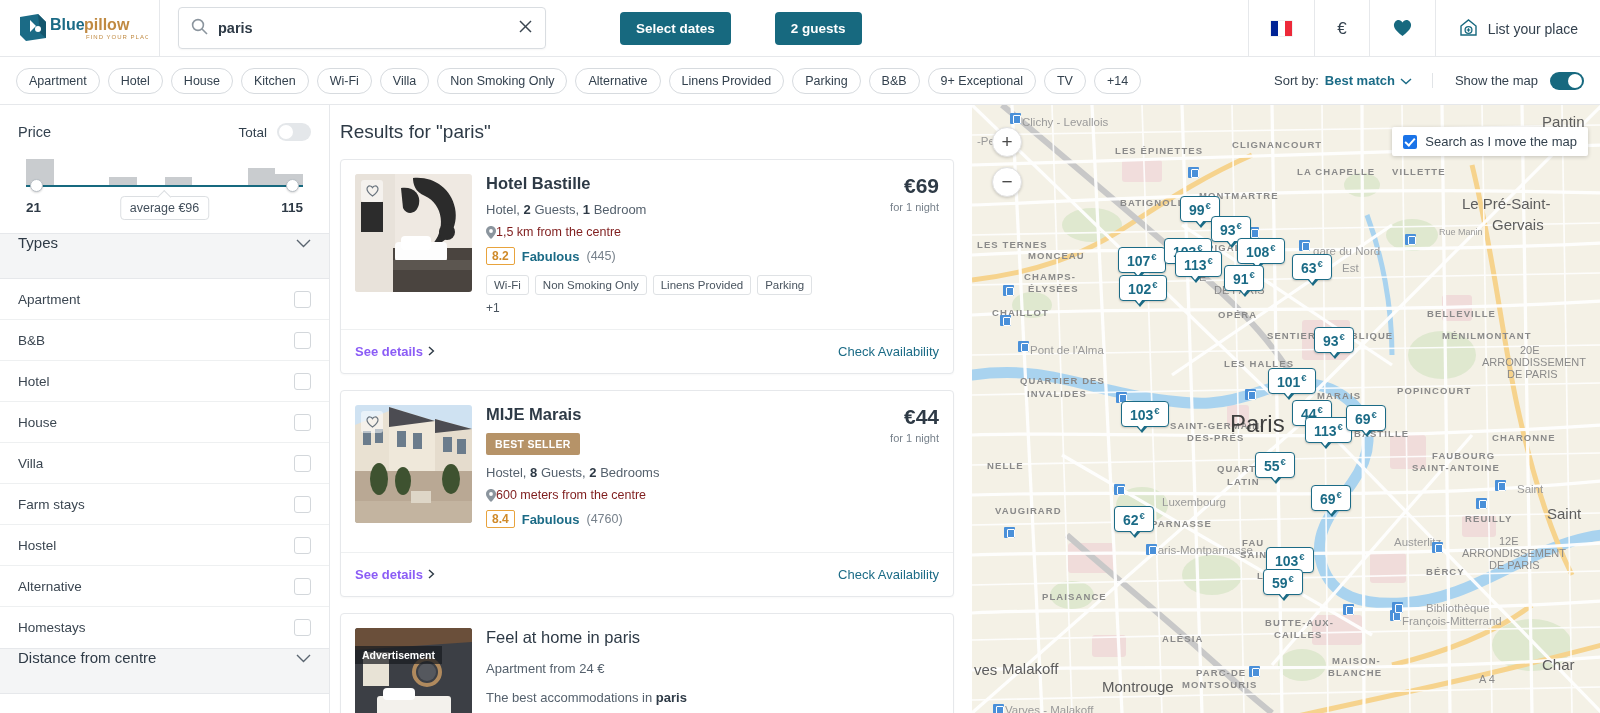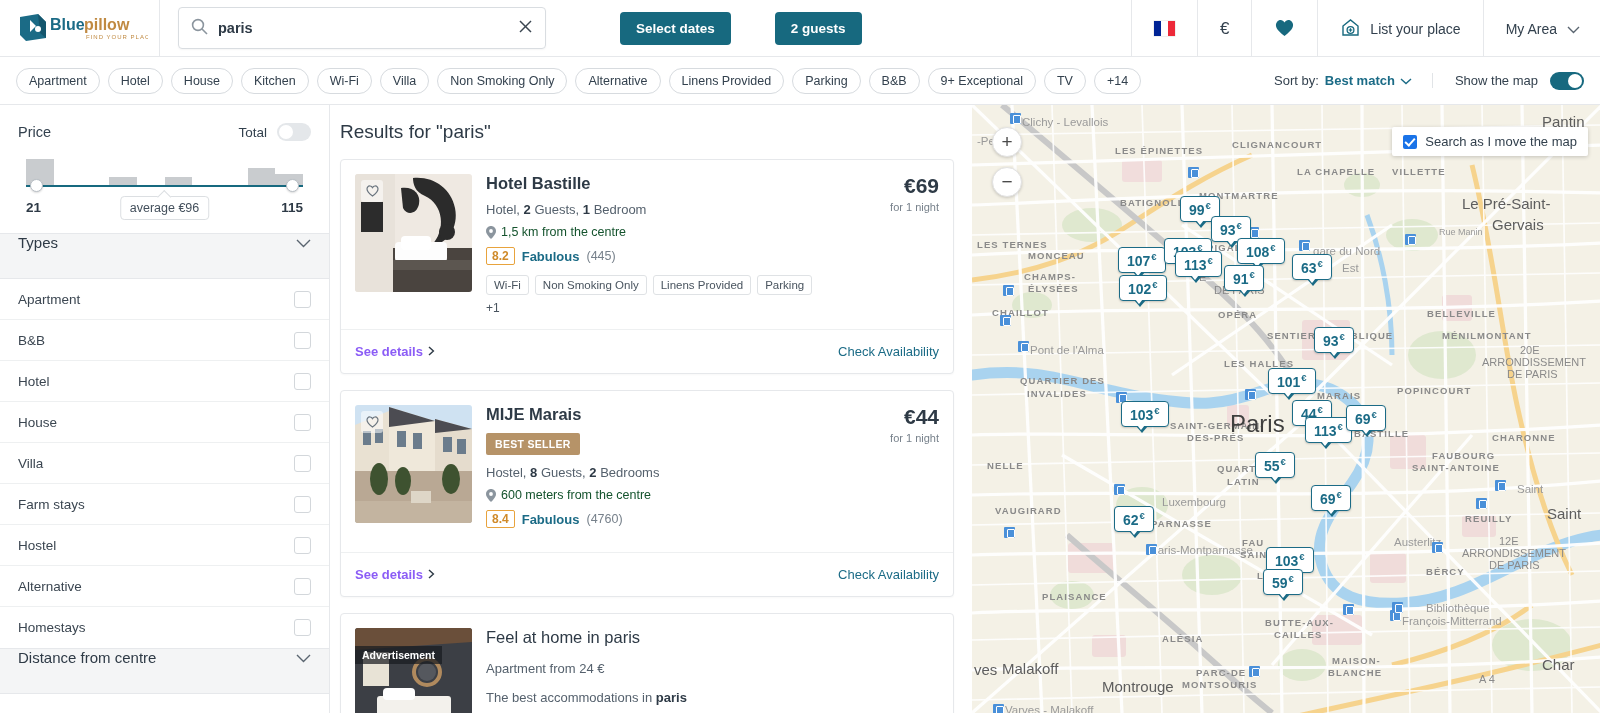--- a/index.html
+++ b/index.html
@@ -133,21 +133,21 @@
   }
   .card-main { display:flex; padding: 14px; }
   .thumb { width: 117px; height: 118px; border-radius:3px; position: relative; overflow:hidden; flex:0 0 auto;}
   .fav { position:absolute; left:6px; top:6px; width:22px; height:22px; background:rgba(255,255,255,.55); border-radius:3px; display:flex; align-items:center; justify-content:center; cursor:pointer;}
   .adv-tag { position:absolute; left:0; top:18px; background:rgba(25,28,32,.72); color:#fff; font-size:10.5px; font-weight:bold; padding:3px 7px;}
   .info { flex:1; padding-left: 14px; min-width:0;}
   .hname { font-size:16.5px; font-weight:bold; color:#2e3a46; margin-bottom: 9px;}
   .bseller { display:inline-block; background:#b69368; color:#fff; font-size:10.5px; font-weight:bold; letter-spacing:.3px; padding:5px 9px; border-radius:2px; margin-bottom:10px;}
   .meta { font-size:13px; color:#55616d; margin-bottom: 8px;}
   .meta b { color:#2e3a46; }
-  .dist { font-size:12.5px; color:#14532d; margin-bottom: 8px; display:flex; align-items:center; gap:5px;}
+  .dist { font-size:12.5px; color:#7f1d1d; margin-bottom: 8px; display:flex; align-items:center; }
   .rating { display:flex; align-items:center; gap:7px; margin-bottom: 10px;}
   .score { border:1px solid #e8a33d; color:#cf8a2a; font-size:12px; font-weight:bold; padding:1px 5px; border-radius:2px;}
   .rword { color:#1b6b86; font-size:13px; font-weight:bold;}
   .rcount { color:#77818b; font-size:12.5px;}
   .amen { display:flex; align-items:center; gap:6px; flex-wrap:wrap;}
   .amen span.a { border:1px solid #dfe2e5; border-radius:3px; font-size:11.5px; color:#49545f; padding:3px 7px;}
   .amen span.more { font-size:12px; color:#49545f;}
   .pricecol { width: 120px; text-align:right; flex:0 0 auto;}
   .pnum { font-size:21px; font-weight:bold; color:#2e3a46; line-height:1.1; }
   .pnight { font-size:11px; color:#77818b; margin-top:4px;}
@@ -263,28 +263,20 @@
     <div class="hdr-cell listplace">
       <span>
         <svg width="21" height="21" viewBox="0 0 21 21">
             <path d="M3 9 L10.5 3 L18 9 V18 H3 Z" fill="none" stroke="#17697f" stroke-width="1.4"></path>
             <circle cx="10.5" cy="13" r="3.4" fill="none" stroke="#17697f" stroke-width="1.3"></circle>
             <line x1="10.5" y1="11.2" x2="10.5" y2="14.8" stroke="#17697f" stroke-width="1.2"></line>
             <line x1="8.7" y1="13" x2="12.3" y2="13" stroke="#17697f" stroke-width="1.2"></line>
           </svg>
       </span>
       <span>List your place</span>
-    </div>
-    <div class="hdr-cell myarea">
-      <span>My Area</span>
-      <span>
-        <svg width="13" height="8" viewBox="0 0 13 8">
-            <polyline points="1,1 6.5,6.5 12,1" fill="none" stroke="#5a6570" stroke-width="1.4"></polyline>
-          </svg>
-      </span>
     </div>
   </div>
 </div>
 
 <div class="filterbar">
   <div id="chips" style="display:flex;align-items:center">
       <div class="chip">Apartment</div>
       <div class="chip">Hotel</div>
       <div class="chip">House</div>
       <div class="chip">Kitchen</div>

